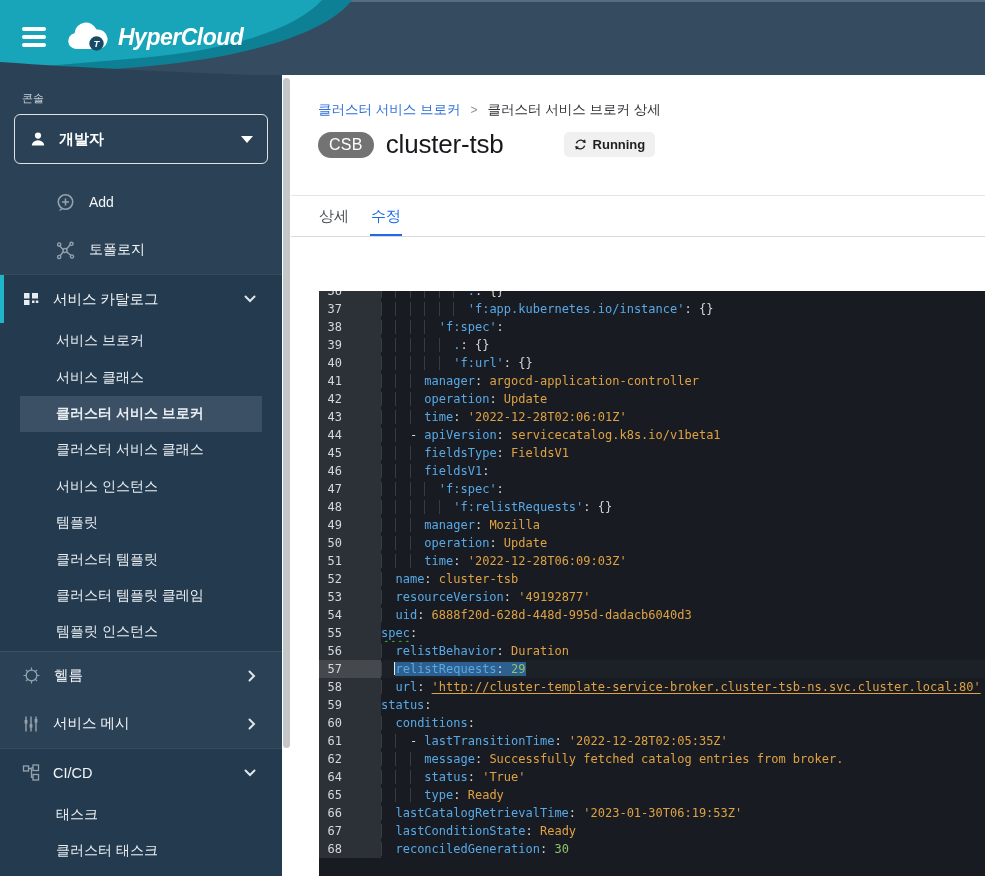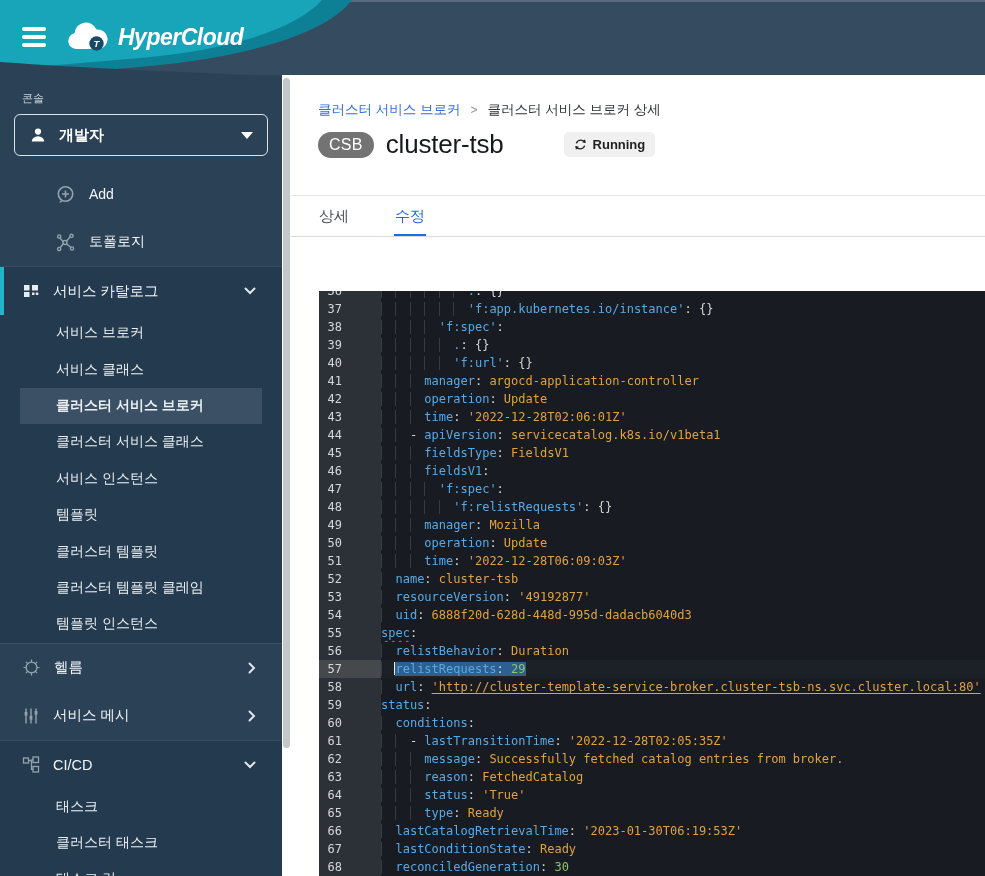--- a/index.html
+++ b/index.html
@@ -10,21 +10,21 @@
   .hdr{position:absolute;left:0;top:0;width:985px;height:75px;background:#344b60;overflow:hidden;}
   .hdr .deco{position:absolute;left:0;top:0;}
   .hamburger{position:absolute;left:22px;top:27px;width:24px;height:21px;background:none;border:0;cursor:pointer;padding:0;}
   .hamburger i{display:block;width:24px;height:3.6px;border-radius:2px;background:#fff;margin-bottom:4.6px;}
   .logo{position:absolute;left:66px;top:22px;display:flex;align-items:center;gap:8px;}
   .logo .word{color:#fff;font-size:23px;font-weight:700;font-style:italic;letter-spacing:-0.5px;}
 
   
   .sb{position:absolute;left:0;top:75px;width:282px;bottom:0;background:#2b4156;color:#eef2f5;overflow:hidden;}
   .sb .console{margin:16px 0 0 22px;font-size:11px;color:#c7d1d9;}
-  .perspective{margin:8px 14px 0 14px;height:42px;border:1px solid rgba(255,255,255,.85);border-radius:6px;
+  .perspective{margin:8px 14px 0 14px;height:50px;border:1px solid rgba(255,255,255,.85);border-radius:6px;
                display:flex;align-items:center;padding:0 14px;gap:12px;cursor:pointer;box-sizing:border-box;}
   .perspective .plabel{font-size:15px;font-weight:700;color:#fff;}
   .caret-down{margin-left:auto;width:0;height:0;border-left:6px solid transparent;border-right:6px solid transparent;border-top:7px solid #fff;}
   .row{height:48px;display:flex;align-items:center;cursor:pointer;}
   .row .lbl{font-size:14px;color:#f2f5f8;}
   .indented{padding-left:56px;gap:14px;}
   .sect{padding-left:22px;gap:13px;position:relative;}
   .sect .lbl{font-weight:400;font-size:14.5px;}
   .chev{margin-left:auto;margin-right:26px;display:flex;}
   .nav{margin-top:14px;}
@@ -43,21 +43,21 @@
   .crumbs{position:absolute;left:318px;top:101px;display:flex;align-items:center;gap:10px;font-size:13.5px;}
   .crumb-link{color:#2c6fdd;font-weight:500;cursor:pointer;text-decoration:none;}
   .crumb-sep{color:#8b9096;font-size:12px;}
   .crumb-cur{color:#2f3237;}
   .titlebar{position:absolute;left:318px;top:129px;display:flex;align-items:center;gap:12px;}
   .kind-badge{background:#737373;color:#fff;font-size:16px;font-weight:400;padding:4px 11px;border-radius:14px;letter-spacing:.3px;}
   .pg-title{font-size:26px;font-weight:500;color:#17191c;letter-spacing:-0.2px;}
   .status-badge{background:#f0f0f1;border-radius:5px;padding:5px 10px;display:flex;align-items:center;gap:6px;
                 font-size:13px;font-weight:700;color:#1f1f1f;margin-left:48px;}
   .div1{position:absolute;left:291px;right:0;top:195px;border-top:1px solid #e4e4e4;}
-  .tabs{position:absolute;left:318px;top:196px;height:41px;display:flex;gap:44px;}
+  .tabs{position:absolute;left:318px;top:196px;height:41px;display:flex;gap:20px;}
   .tab{font-size:15px;color:#4c5157;display:flex;align-items:center;position:relative;padding:0 1px;cursor:pointer;}
   .tab.active{color:#1e6ae8;}
   .tab.active::after{content:"";position:absolute;left:0;right:0;bottom:0;height:3px;background:#1e6ae8;}
   .div2{position:absolute;left:291px;right:0;top:236px;border-top:1px solid #d9d9d9;}
 
   
   .editor{position:absolute;left:319px;top:291px;right:0;bottom:0;background:#181c22;overflow:hidden;}
   .lines{margin-top:-9px;}
   .cl{display:flex;height:18px;line-height:18px;font-family:"DejaVu Sans Mono","Liberation Mono",monospace;font-size:12px;white-space:pre;align-items:flex-end;}
   .ln{flex:0 0 62px;box-sizing:border-box;text-align:right;padding-right:39px;background:#2c3137;color:#d5d8da;}
@@ -280,20 +280,19 @@
       <div class="cl"><span class="ln">53</span><span class="ct"><span class="ind">  </span><span class="tk-k">resourceVersion</span><span class="tk-p">: </span><span class="tk-v">'49192877'</span></span></div>
       <div class="cl"><span class="ln">54</span><span class="ct"><span class="ind">  </span><span class="tk-k">uid</span><span class="tk-p">: </span><span class="tk-v">6888f20d-628d-448d-995d-dadacb6040d3</span></span></div>
       <div class="cl"><span class="ln">55</span><span class="ct"><span class="tk-e">spec</span><span class="tk-p">:</span></span></div>
       <div class="cl"><span class="ln">56</span><span class="ct"><span class="ind">  </span><span class="tk-k">relistBehavior</span><span class="tk-p">: </span><span class="tk-v">Duration</span></span></div>
       <div class="cl cur"><span class="ln">57</span><span class="ct"><span class="ind">  </span><span class="caret"></span><span class="tk-k sel">relistRequests</span><span class="tk-p sel">:</span><span class="tk-p sel"> </span><span class="tk-n sel">29</span></span></div>
       <div class="cl"><span class="ln">58</span><span class="ct"><span class="ind">  </span><span class="tk-k">url</span><span class="tk-p">: </span><span class="tk-u">'http://cluster-template-service-broker.cluster-tsb-ns.svc.cluster.local:80'</span></span></div>
       <div class="cl"><span class="ln">59</span><span class="ct"><span class="tk-k">status</span><span class="tk-p">:</span></span></div>
       <div class="cl"><span class="ln">60</span><span class="ct"><span class="ind">  </span><span class="tk-k">conditions</span><span class="tk-p">:</span></span></div>
       <div class="cl"><span class="ln">61</span><span class="ct"><span class="ind">  </span><span class="ind">  </span><span class="tk-p">- </span><span class="tk-k">lastTransitionTime</span><span class="tk-p">: </span><span class="tk-v">'2022-12-28T02:05:35Z'</span></span></div>
       <div class="cl"><span class="ln">62</span><span class="ct"><span class="ind">  </span><span class="ind">  </span><span class="ind">  </span><span class="tk-k">message</span><span class="tk-p">: </span><span class="tk-v">Successfully fetched catalog entries from broker.</span></span></div>
-      <div class="cl"><span class="ln">63</span><span class="ct"><span class="ind">  </span><span class="ind">  </span><span class="ind">  </span><span class="tk-k">reason</span><span class="tk-p">: </span><span class="tk-v">FetchedCatalog</span></span></div>
       <div class="cl"><span class="ln">64</span><span class="ct"><span class="ind">  </span><span class="ind">  </span><span class="ind">  </span><span class="tk-k">status</span><span class="tk-p">: </span><span class="tk-v">'True'</span></span></div>
       <div class="cl"><span class="ln">65</span><span class="ct"><span class="ind">  </span><span class="ind">  </span><span class="ind">  </span><span class="tk-k">type</span><span class="tk-p">: </span><span class="tk-v">Ready</span></span></div>
       <div class="cl"><span class="ln">66</span><span class="ct"><span class="ind">  </span><span class="tk-k">lastCatalogRetrievalTime</span><span class="tk-p">: </span><span class="tk-v">'2023-01-30T06:19:53Z'</span></span></div>
       <div class="cl"><span class="ln">67</span><span class="ct"><span class="ind">  </span><span class="tk-k">lastConditionState</span><span class="tk-p">: </span><span class="tk-v">Ready</span></span></div>
       <div class="cl"><span class="ln">68</span><span class="ct"><span class="ind">  </span><span class="tk-k">reconciledGeneration</span><span class="tk-p">: </span><span class="tk-n">30</span></span></div>
     </div>
 </div>
 
 </body></html>

